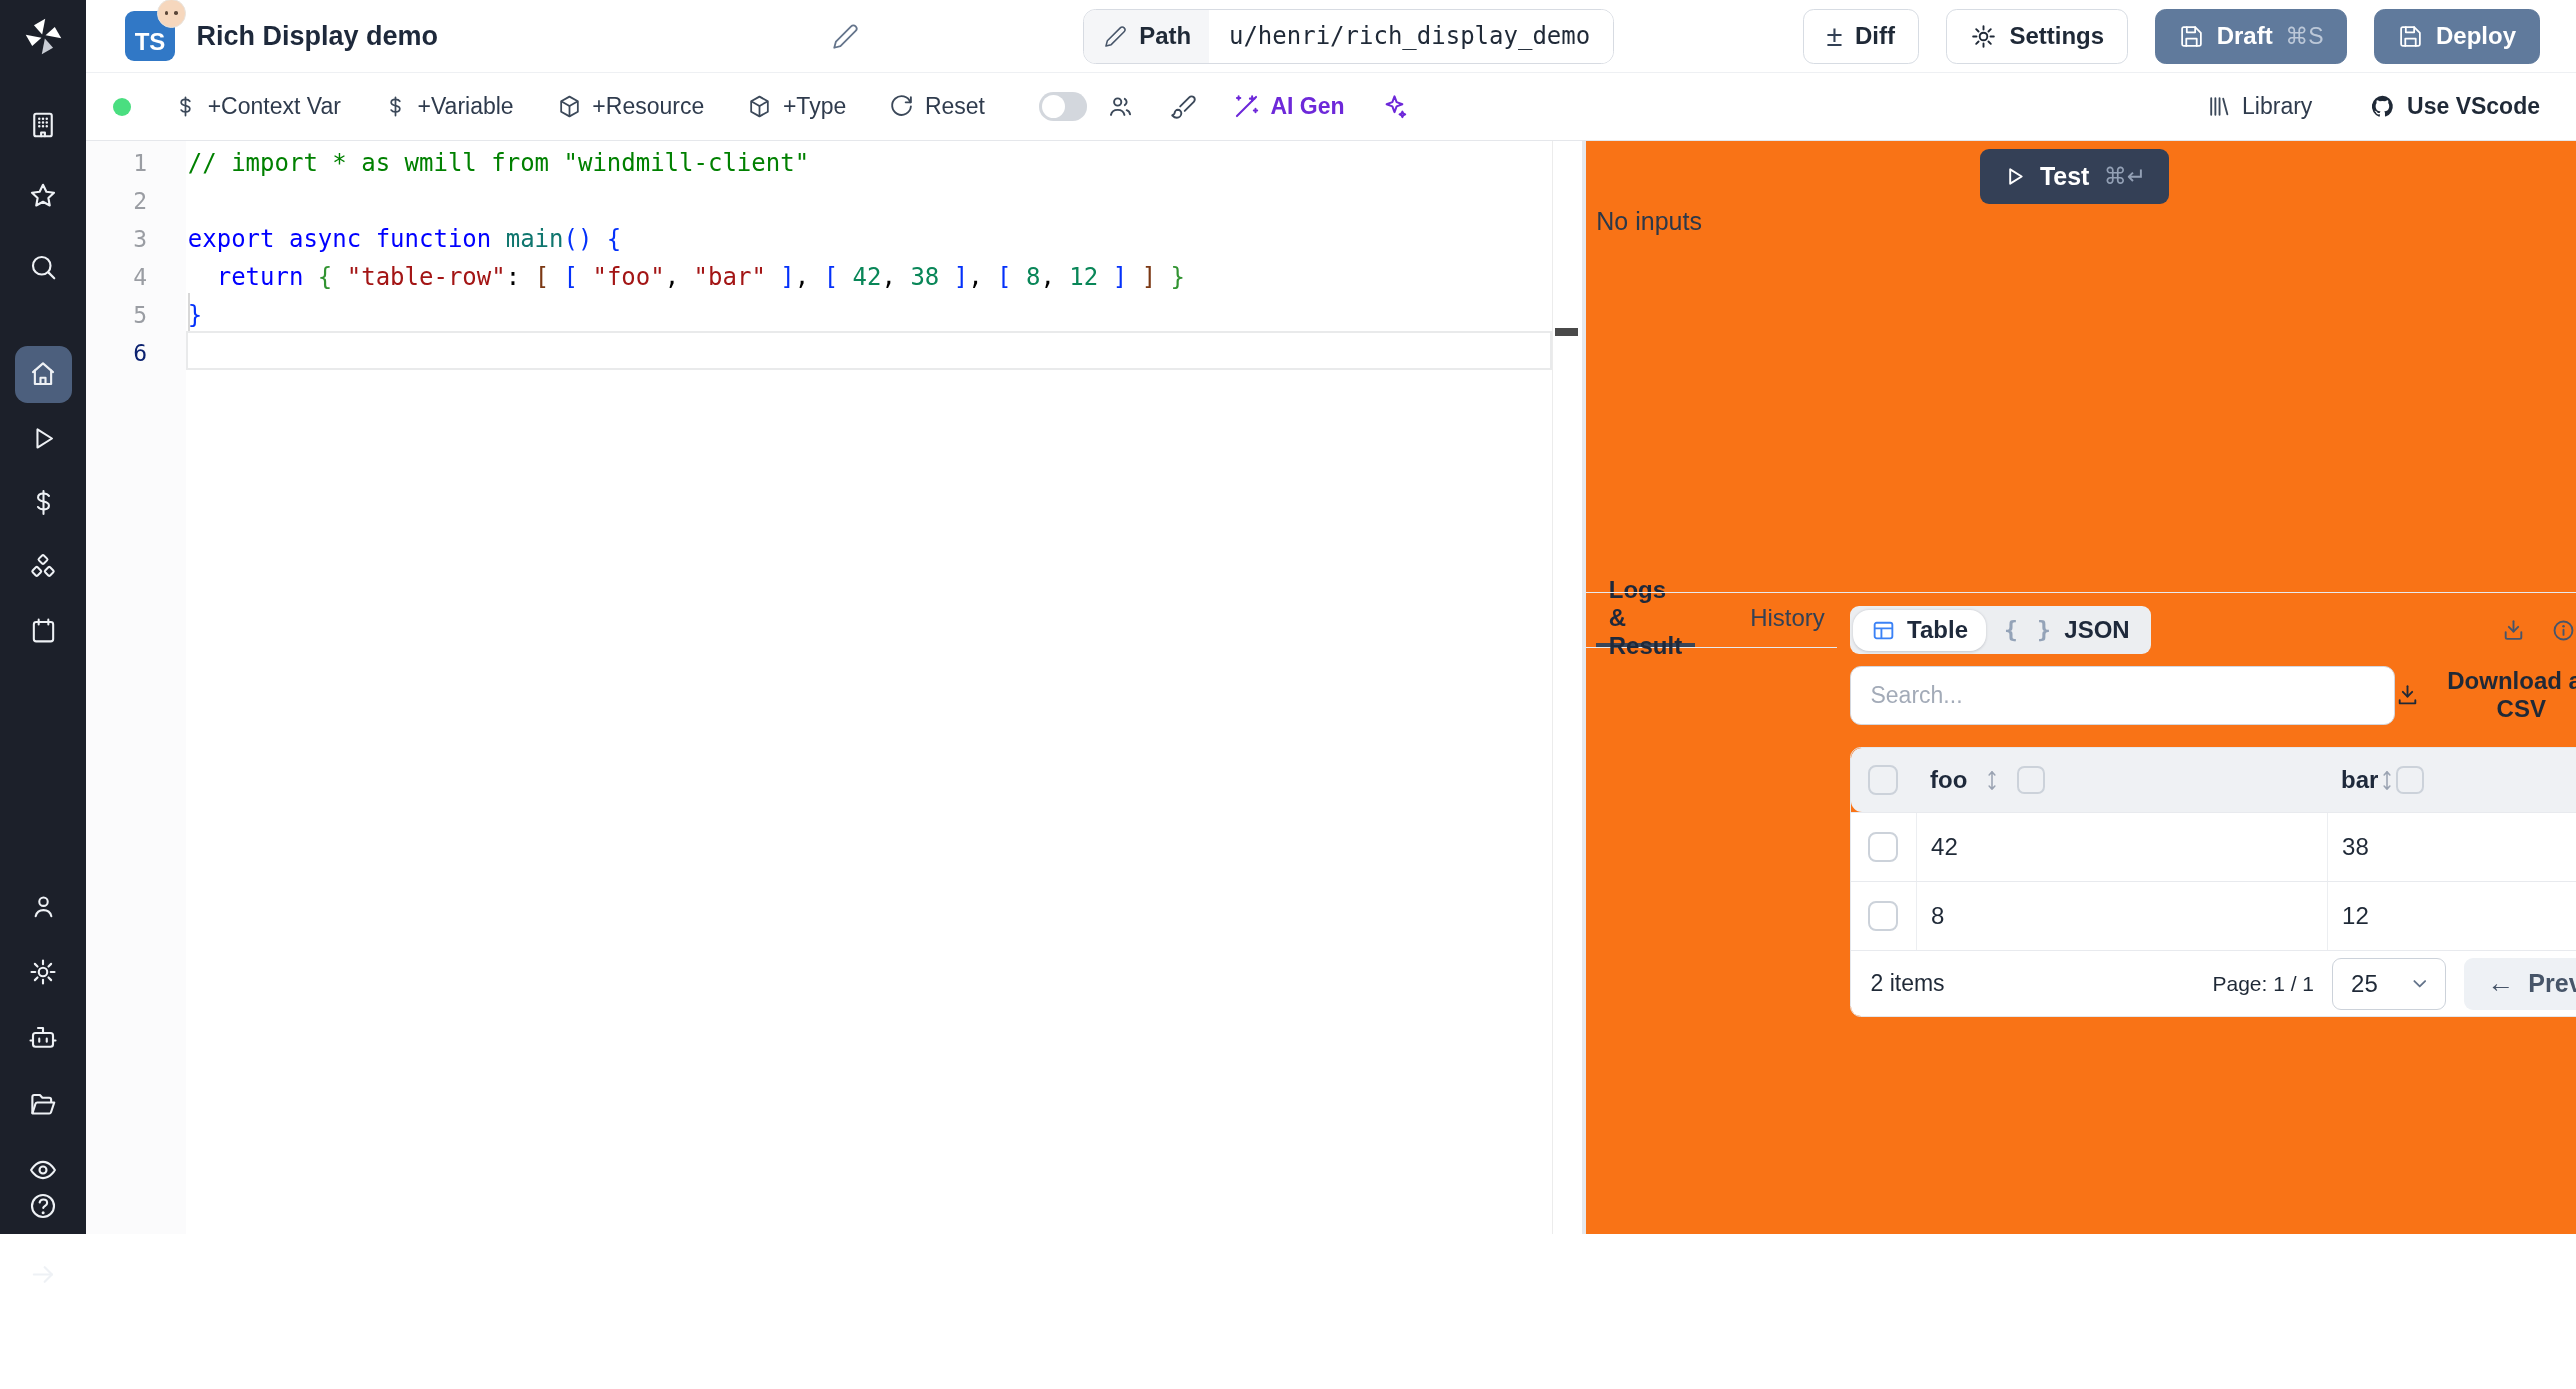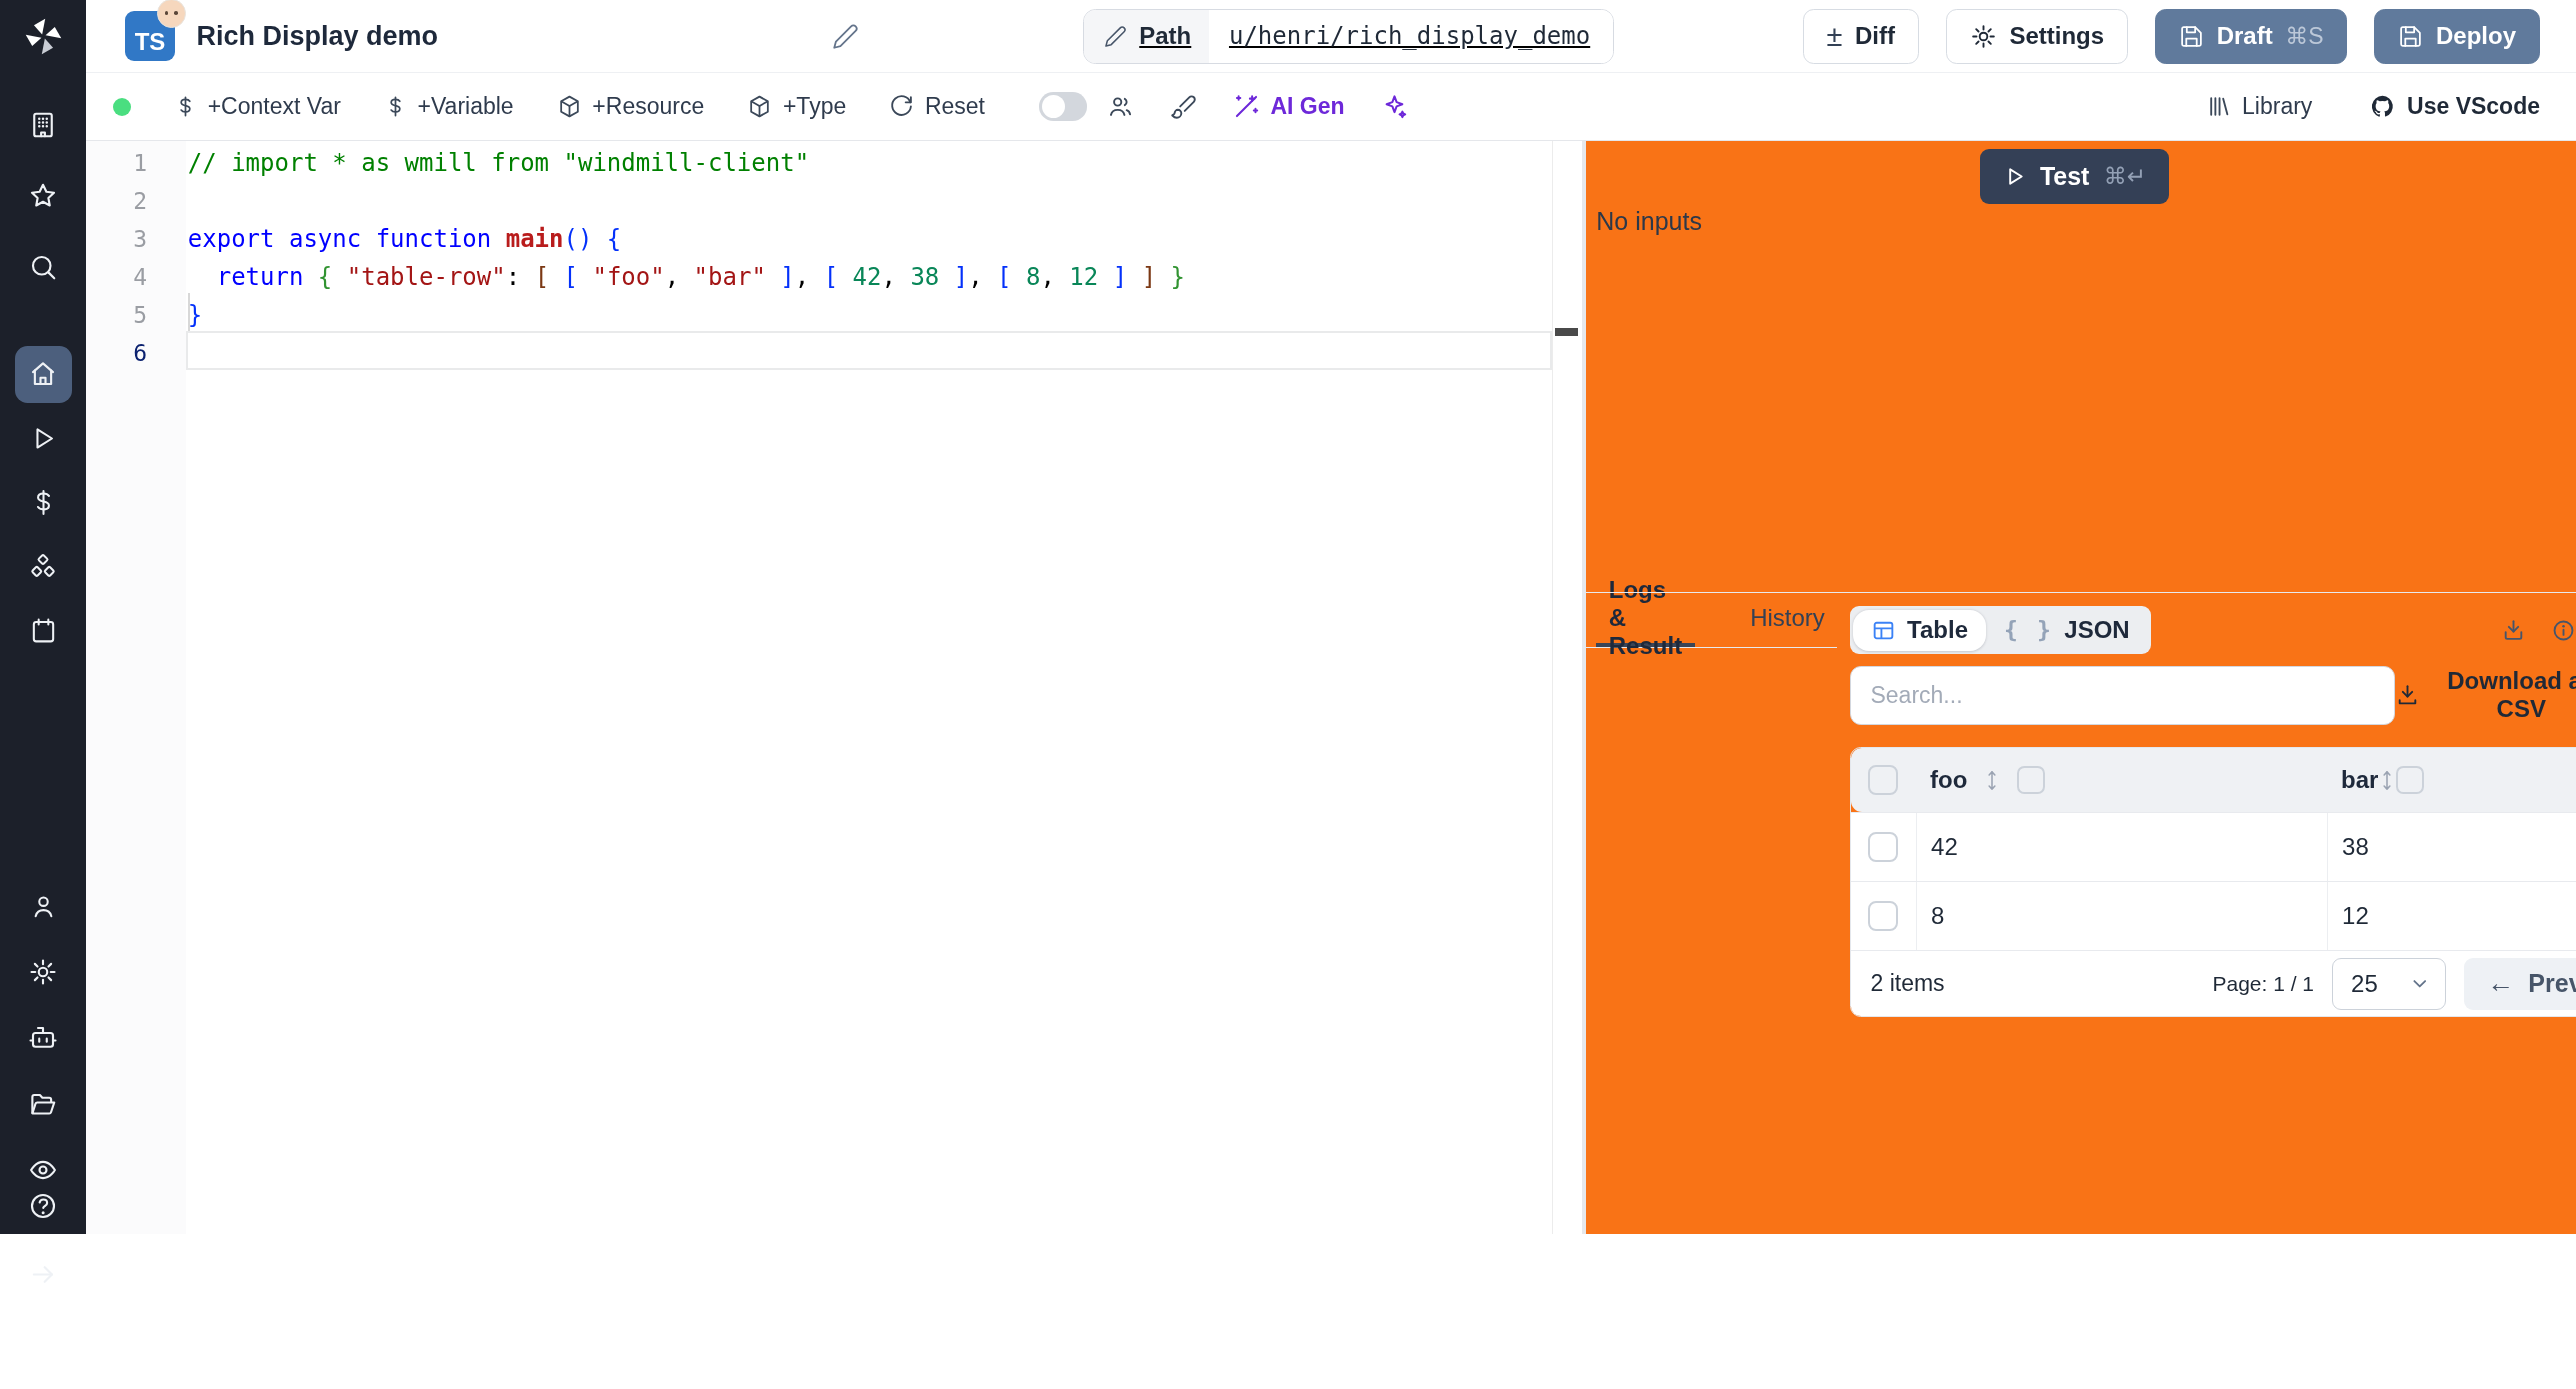--- a/index.html
+++ b/index.html
@@ -23,21 +23,21 @@
   .main { flex:1; display:flex; flex-direction:column; min-width:0; }
 
   
   .topbar { height:73px; display:flex; align-items:center; padding:0 36px 0 39px; border-bottom:0.9px solid #eef0f3; background:#fff; }
   .ts-badge { position:relative; width:50px; height:50px; background:#3178c6; border-radius:9px; color:#fff; font-weight:bold; font-size:24px; display:flex; align-items:flex-end; justify-content:center; padding-bottom:5.4px; }
   .baby-face { position:absolute; top:-12.5px; right:-10.7px; width:29px; height:29px; background:#f6d7bd; border-radius:50%; border:1.8px solid #e8e4de; }
   .baby-face::before, .baby-face::after { content:""; position:absolute; top:11.6px; width:3.6px; height:3.6px; border-radius:50%; background:#5a4638; }
   .baby-face::before { left:7.2px; } .baby-face::after { right:7.2px; }
   .script-title { font-size:27px; font-weight:bold; color:#1e293b; margin-left:21.5px; }
   .edit-pencil { margin-left:394px; color:#64748b; }
-  .path-pill { margin-left:224px; display:flex; align-items:stretch; border:1.8px solid #d7dbe2; border-radius:12.5px; overflow:hidden; height:55px;text-decoration:underline; }
+  .path-pill { margin-left:224px; display:flex; align-items:stretch; border:1.8px solid #d7dbe2; border-radius:12.5px; overflow:hidden; height:55px; }
   .path-left { display:flex; align-items:center; gap:12.5px; background:#f5f6f8; padding:0 18px 0 19.7px; color:#334155; }
   .path-left .lbl { font-size:24px; font-weight:bold; color:#1f2937; }
   .path-value { display:flex; align-items:center; padding:0 23px 0 19.7px; font-family:"DejaVu Sans Mono", monospace; font-size:24px; color:#1f2937; background:#fff; }
   .topbar-right { margin-left:auto; display:flex; align-items:center; gap:27px; }
   .btn { display:flex; align-items:center; gap:12.5px; height:55px; padding:0 23px; border-radius:10.7px; border:1.8px solid #d7dce3; background:#fff; font-size:24px; font-weight:bold; color:#1f2937; cursor:pointer; font-family:inherit; }
   .btn .pm { font-size:29px; font-weight:normal; color:#334155; }
   .btn-primary { background:#607a9c; border-color:#607a9c; color:#fff; }
   .btn-primary .shortcut { color:#bcc8d8; font-weight:normal; font-size:23px; }
 
   
@@ -58,21 +58,21 @@
 
   
   .editor { width:1496px; flex:0 0 1496px; display:flex; position:relative; background:#fff; }
   .gutter { width:100px; flex:0 0 100px; background:#fbfbfc; padding-top:2.7px; }
   .gutter .ln { height:38px; line-height:38px; text-align:right; padding-right:39px; font-family:"DejaVu Sans Mono", monospace; font-size:23px; color:#9a9da3; }
   .gutter .ln.active { color:#0b216f; }
   .code { flex:1; position:relative; padding-top:2.7px; font-family:"DejaVu Sans Mono", monospace; font-size:24px; }
   .code-line { height:38px; line-height:38px; white-space:pre; position:relative; z-index:2; padding-left:1.8px; }
   .tok-comment { color:#008000; } .tok-kw { color:#0000ff; } .tok-str { color:#a31515; }
   .tok-num { color:#098658; } .tok-b1 { color:#0431fa; } .tok-b2 { color:#319331; }
-  .tok-b3 { color:#7b3814; } .tok-id { color:#b91c1c;font-weight:bold; }
+  .tok-b3 { color:#7b3814; } .tok-id { color:#0f766e; }
   .current-line-box { position:absolute; left:0; right:30px; top:190px; height:39px; border:2.7px solid #e9eaeb; background:#fff; z-index:1; }
   .indent-guide { position:absolute; left:1.8px; top:152px; width:1.8px; height:38px; background:#d8d8d8; z-index:1; }
   .overview-ruler { position:absolute; right:0; top:0; bottom:0; width:30px; border-left:0.9px solid #ececec; background:#fff; }
   .cursor-mark { position:absolute; left:1.8px; top:187px; width:23px; height:8px; background:#4a4a4a; }
 
   .vdivider { width:3.6px; background:#e6e8eb; flex:0 0 3.6px; }
 
   
   .right-panel { flex:1; display:flex; flex-direction:column; background:#f97316; min-width:0; }
   .run-section { height:452px; flex:0 0 452px; position:relative; border-bottom:1.8px solid #e8eaee; }

